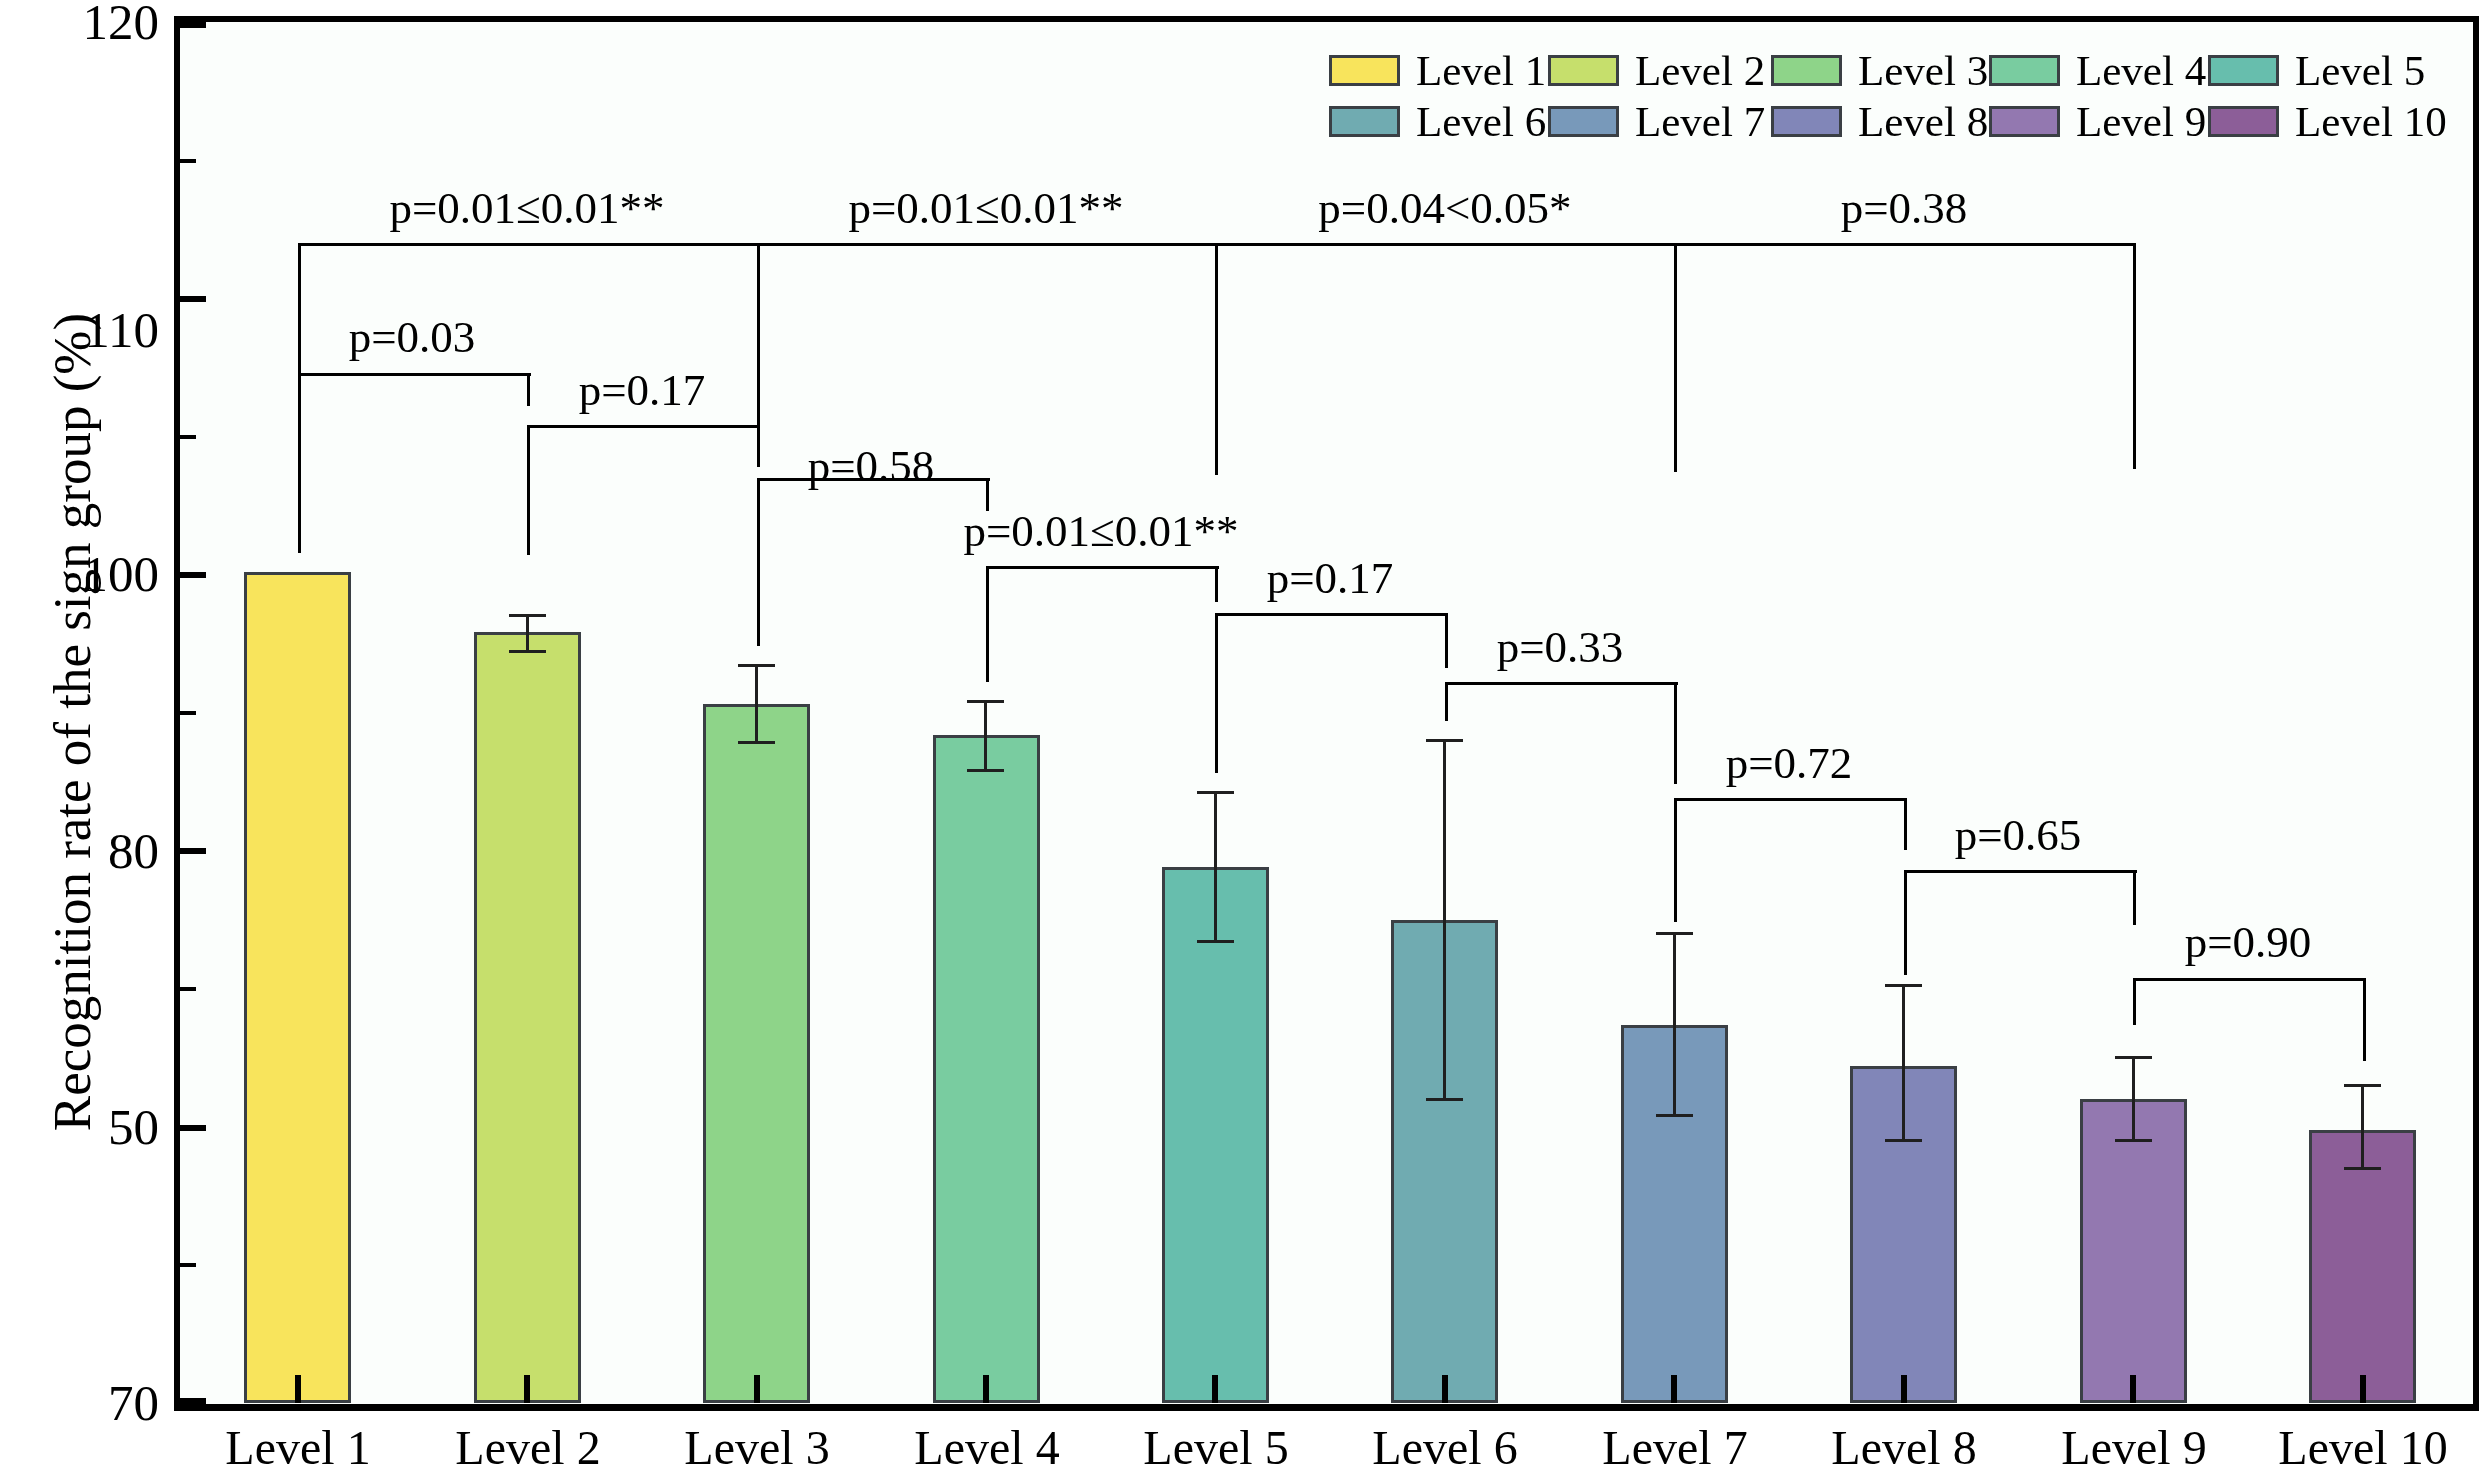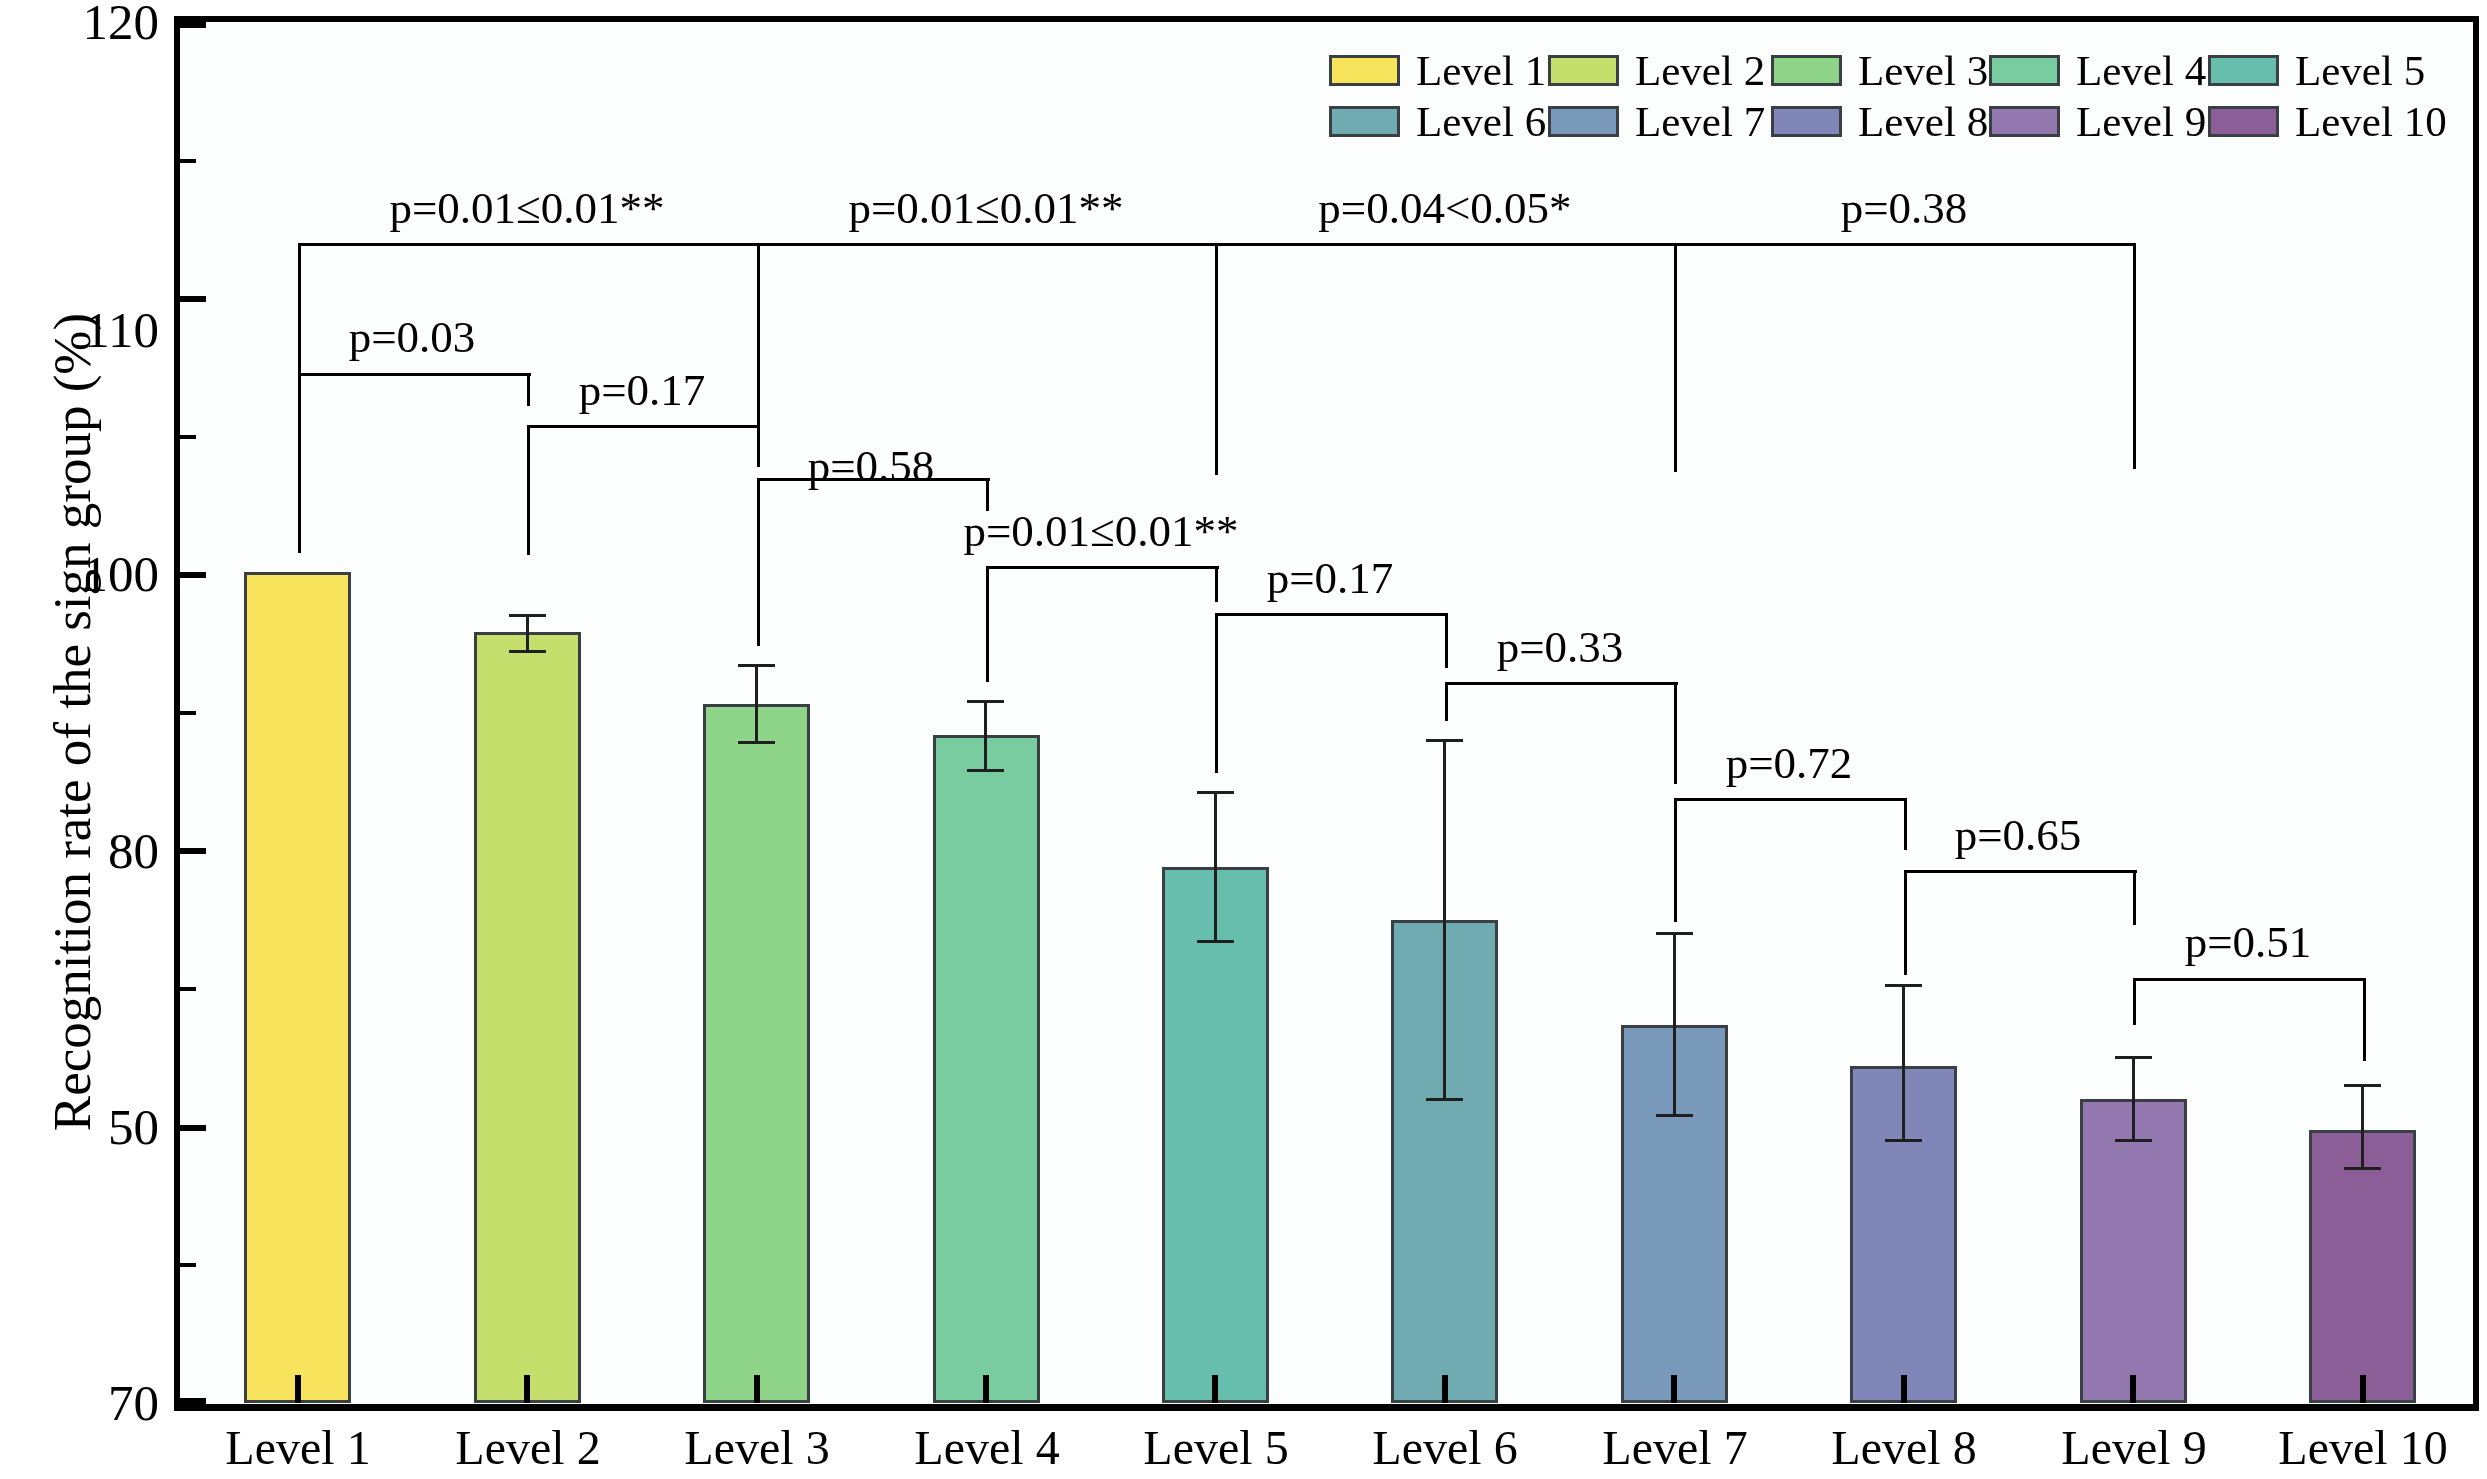--- a/index.html
+++ b/index.html
@@ -143,21 +143,21 @@
         <div class="br-v" style="left: 1494px; top: 776px; height: 124px;"></div>
         <div class="br-v" style="left: 1724px; top: 776px; height: 52px;"></div>
         <div class="br-label" style="left: 1609px; top: 719px;">p=0.72</div>
         <div class="br-h" style="left: 1724px; top: 848px; width: 233px;"></div>
         <div class="br-v" style="left: 1724px; top: 848px; height: 105px;"></div>
         <div class="br-v" style="left: 1953px; top: 848px; height: 55px;"></div>
         <div class="br-label" style="left: 1838px; top: 791px;">p=0.65</div>
         <div class="br-h" style="left: 1953px; top: 956px; width: 233px;"></div>
         <div class="br-v" style="left: 1953px; top: 956px; height: 47px;"></div>
         <div class="br-v" style="left: 2183px; top: 956px; height: 83px;"></div>
-        <div class="br-label" style="left: 2068px; top: 898px;">p=0.51</div>
+        <div class="br-label" style="left: 2068px; top: 898px;">p=0.90</div>
         <div class="xtick" style="left: 115px; top: 1353px;"></div>
         <div class="xtick" style="left: 344px; top: 1353px;"></div>
         <div class="xtick" style="left: 574px; top: 1353px;"></div>
         <div class="xtick" style="left: 803px; top: 1353px;"></div>
         <div class="xtick" style="left: 1032px; top: 1353px;"></div>
         <div class="xtick" style="left: 1262px; top: 1353px;"></div>
         <div class="xtick" style="left: 1491px; top: 1353px;"></div>
         <div class="xtick" style="left: 1721px; top: 1353px;"></div>
         <div class="xtick" style="left: 1950px; top: 1353px;"></div>
         <div class="xtick" style="left: 2180px; top: 1353px;"></div>

